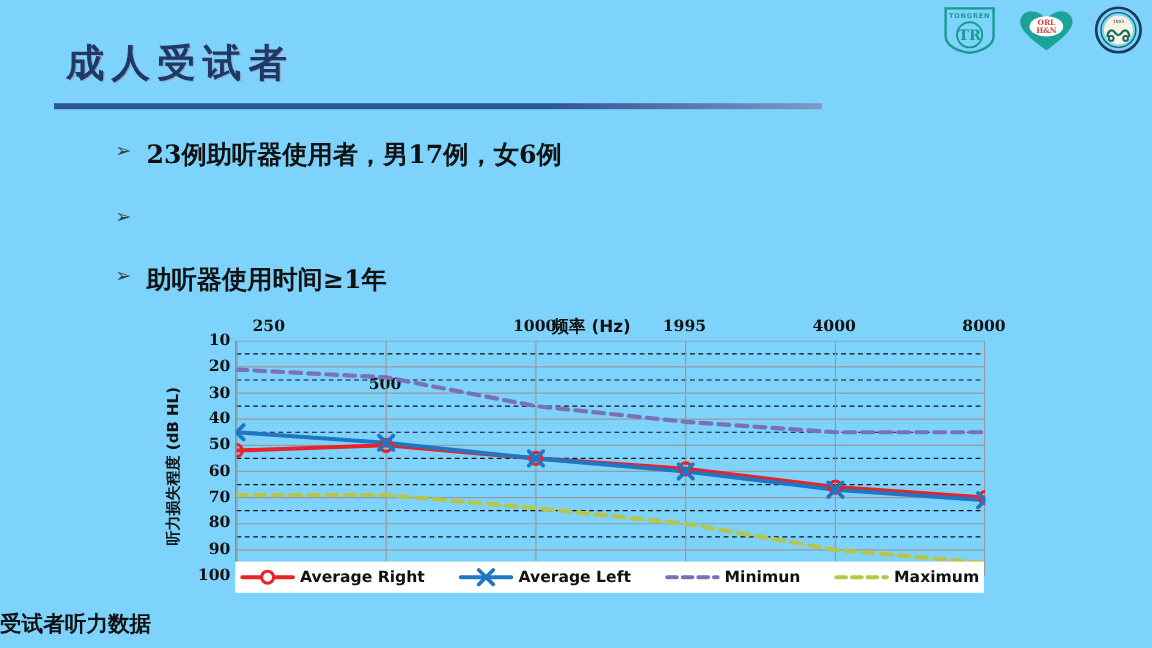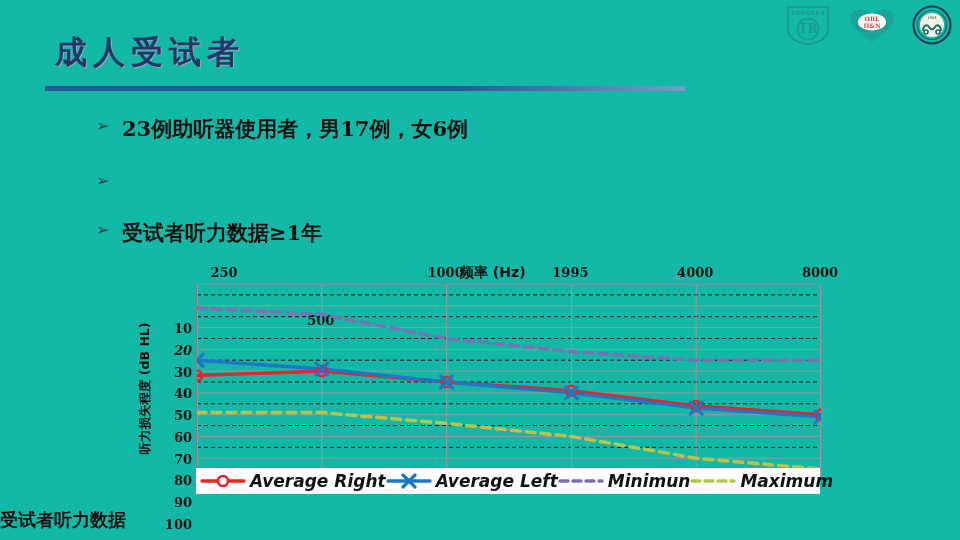--- a/index.html
+++ b/index.html
@@ -2,21 +2,21 @@
 <html><head>
 <meta charset="utf-8">
 <style>
   html,body{margin:0;padding:0;}
   body{
     width:960px;height:540px;overflow:hidden;
     background:#ffffff;
     font-family:"Liberation Sans","DejaVu Sans",sans-serif;
     position:relative;
   }
-  .slide{position:absolute;inset:0;background:#14b8a6;}
+  .slide{position:absolute;inset:0;background:#7dd3fc;}
 
   
   .logo-bar{position:absolute;top:4px;right:8px;display:flex;align-items:center;gap:14px;}
   .logo{display:block;}
 
   
   .title{
     position:absolute;left:55px;top:36px;
     font-family:"DejaVu Sans","Liberation Sans",sans-serif;
     font-size:32px;font-weight:bold;color:#1f3864;
@@ -66,39 +66,39 @@
   .xtick{
     position:absolute;top:0;transform:translateX(-50%);
     font-family:"DejaVu Serif","Liberation Serif",serif;
     font-size:13px;font-weight:bold;color:#111;
   }
 
   .yticks{position:absolute;left:20px;top:22px;width:36px;height:196px;}
   .ytick{
     position:absolute;right:4px;transform:translateY(-50%);
     font-family:"DejaVu Serif","Liberation Serif",serif;
-    font-size:13px;font-weight:bold;color:#111;margin-top:44px;
+    font-size:13px;font-weight:bold;color:#111;
   }
 
   .plot{
     position:absolute;left:56px;top:22px;width:624px;height:196px;
     border-left:1.5px solid #808080;border-bottom:1.5px solid #808080;
     box-sizing:border-box;
   }
 
   .legend{
     position:absolute;left:56px;top:206px;width:624px;height:26px;
     display:flex;align-items:center;justify-content:space-between;
     background:#fff;padding:0 4px;box-sizing:border-box;
   }
   .legend-item{display:flex;align-items:center;gap:4px;}
   .legend-key{width:46px;height:16px;flex:0 0 46px;}
   .legend-label{
     font-family:"DejaVu Sans","Liberation Sans",sans-serif;
-    font-size:17px;font-weight:bold;color:#111;white-space:nowrap;font-style:italic;
+    font-size:13px;font-weight:bold;color:#111;white-space:nowrap;
   }
 
   .caption{
     position:absolute;left:0;right:0;top:508px;text-align:left;
     font-family:"DejaVu Sans","Liberation Sans",sans-serif;
     font-size:18px;font-weight:bold;color:#111;
   }
 </style>
 </head>
 <body>
@@ -137,21 +137,21 @@
   <div class="bullets">
     <div class="bullet">
       <div class="bullet-marker">➢</div>
       <div class="bullet-text">23例助听器使用者，男17例，女6例</div>
     </div>
     <div class="bullet">
       <div class="bullet-marker">➢</div>
     </div>
     <div class="bullet">
       <div class="bullet-marker">➢</div>
-      <div class="bullet-text">受试者听力数据≥1年</div>
+      <div class="bullet-text">助听器使用时间≥1年</div>
     </div>
   </div>
 
   <div class="chart-wrap">
 
     <div class="ylabel">
       <span>听力损失程度 (dB HL)</span>
     </div>
 
     <div class="xaxis-title">频率 (Hz)</div>
@@ -159,21 +159,21 @@
     <div class="xticks">
         <div class="xtick" style="left: 0px; margin-left: 28px;">250</div>
         <div class="xtick" style="left: 124.8px; margin-top: 48px;">500</div>
         <div class="xtick" style="left: 249.6px;">1000</div>
         <div class="xtick" style="left: 374.4px;">1995</div>
         <div class="xtick" style="left: 499.2px;">4000</div>
         <div class="xtick" style="left: 624px; text-align: right;">8000</div>
       </div>
     <div class="yticks">
         <div class="ytick" style="top: 0px;">10</div>
-        <div class="ytick" style="top: 21.7778px; font-style: italic;">20</div>
+        <div class="ytick" style="top: 21.7778px;">20</div>
         <div class="ytick" style="top: 43.5556px;">30</div>
         <div class="ytick" style="top: 65.3333px;">40</div>
         <div class="ytick" style="top: 87.1111px;">50</div>
         <div class="ytick" style="top: 108.889px;">60</div>
         <div class="ytick" style="top: 130.667px;">70</div>
         <div class="ytick" style="top: 152.444px; text-align: center;">80</div>
         <div class="ytick" style="top: 174.222px;">90</div>
         <div class="ytick" style="top: 196px;">100</div>
       </div>
 

